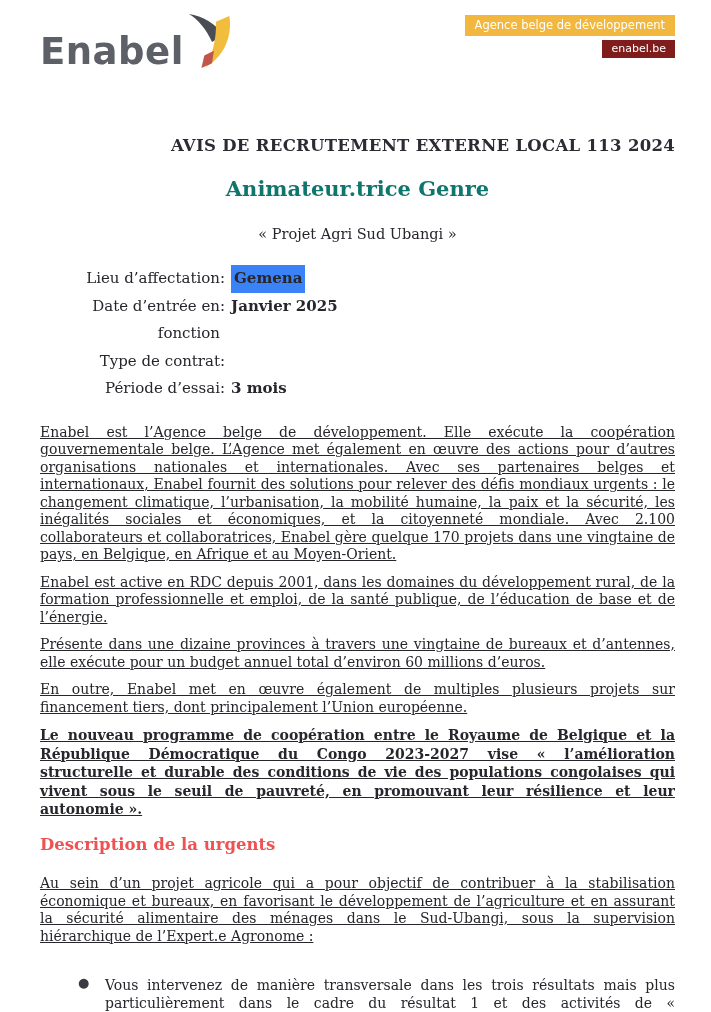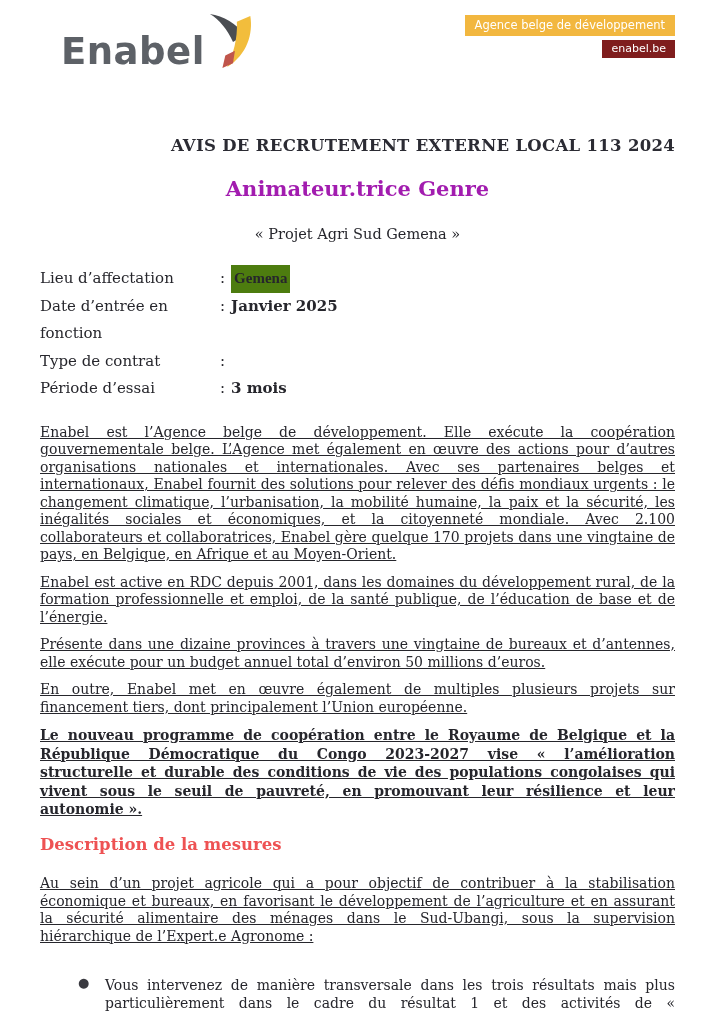--- a/index.html
+++ b/index.html
@@ -9,46 +9,46 @@
     color:#26262c;
     -webkit-font-smoothing:antialiased;
   }
   .page{box-sizing:border-box;width:711px;height:1012px;padding:12px 36px 0 40px;overflow:hidden;}
 
   
   .header{display:flex;justify-content:space-between;align-items:flex-start;}
   .logo{display:flex;align-items:flex-end;}
   .logo-text{
     font-family:"DejaVu Sans","Liberation Sans",sans-serif;
-    font-weight:600;font-size:37px;line-height:1;color:#5d6167;letter-spacing:.5px;margin-left:21px;
+    font-weight:600;font-size:37px;line-height:1;color:#5d6167;letter-spacing:.5px;
   }
   .logo-mark{width:50px;height:60px;margin-left:3px;margin-bottom:-2px;}
   .badges{display:flex;flex-direction:column;align-items:flex-end;gap:4px;margin-top:3px;}
   .badge{
     font-family:"DejaVu Sans","Liberation Sans",sans-serif;
     color:#fff;font-weight:normal;white-space:nowrap;
   }
   .badge-yellow{background:#F2B73F;font-size:11.5px;padding:3px 10px 4px;}
   .badge-red{background:#7f1d1d;font-size:11px;padding:2px 9px 3px;}
 
   
   .title{
     text-align:right;font-size:16.5px;font-weight:bold;color:#2b2b33;
     letter-spacing:.3px;margin:66px 0 0;
   }
-  .job-title{text-align:center;font-size:21px;font-weight:bold;color:#a21caf;margin:21px 0 0;}
+  .job-title{text-align:center;font-size:21px;font-weight:bold;color:#0f766e;margin:21px 0 0;}
   .project{text-align:center;font-size:14.5px;margin-top:25px;}
 
   
   .details{margin-top:23px;font-size:15px;}
   .detail-row{display:flex;line-height:27.5px;}
-  .detail-label{width:180px;flex:none;}
+  .detail-label{width:180px;flex:none;text-align:right;}
   .detail-sep{margin-right:6px;}
   .detail-value{font-weight:bold;}
-  .hl{background:#4d7c0f;padding:0 3px;font-family:Liberation Serif, serif;}
+  .hl{background:#3b82f6;padding:0 3px;}
 
   
   .body{margin-top:21px;}
   p{font-size:14px;line-height:1.25;text-align:justify;margin:0 0 10px;text-decoration:underline;}
   p.bold{font-weight:bold;line-height:1.33;margin-bottom:4px;}
   .section-heading{color:#EE5253;font-size:16.5px;font-weight:bold;margin:16px 0 21px;}
   ul.bullets{list-style:none;margin:31px 0 0;padding:0 0 0 36px;}
   ul.bullets li{
     position:relative;padding-left:29px;font-size:14px;line-height:1.3;
     text-align:justify;margin-bottom:3px;
@@ -72,21 +72,21 @@
       </svg>
     </div>
     <div class="badges">
       <div class="badge badge-yellow">Agence belge de développement</div>
       <div class="badge badge-red">enabel.be</div>
     </div>
   </div>
 
   <div class="title">AVIS DE RECRUTEMENT EXTERNE LOCAL 113 2024</div>
   <div class="job-title">Animateur.trice Genre</div>
-  <div class="project">« Projet Agri Sud Gemena »</div>
+  <div class="project">« Projet Agri Sud Ubangi »</div>
 
   <div class="details">
     <div class="detail-row">
       <span class="detail-label">Lieu d’affectation</span>
       <span class="detail-sep">:</span>
       <span class="detail-value hl">Gemena</span>
     </div>
     <div class="detail-row">
       <span class="detail-label">Date d’entrée en fonction</span>
       <span class="detail-sep">:</span>
@@ -99,25 +99,25 @@
     <div class="detail-row">
       <span class="detail-label">Période d’essai</span>
       <span class="detail-sep">:</span>
       <span class="detail-value">3 mois</span>
     </div>
   </div>
 
   <div class="body">
     <p>Enabel est l’Agence belge de développement. Elle exécute la coopération gouvernementale belge. L’Agence met également en œuvre des actions pour d’autres organisations nationales et internationales. Avec ses partenaires belges et internationaux, Enabel fournit des solutions pour relever des défis mondiaux urgents : le changement climatique, l’urbanisation, la mobilité humaine, la paix et la sécurité, les inégalités sociales et économiques, et la citoyenneté mondiale. Avec 2.100 collaborateurs et collaboratrices, Enabel gère quelque 170 projets dans une vingtaine de pays, en Belgique, en Afrique et au Moyen-Orient.</p>
     <p>Enabel est active en RDC depuis 2001, dans les domaines du développement rural, de la formation professionnelle et emploi, de la santé publique, de l’éducation de base et de l’énergie.</p>
-    <p>Présente dans une dizaine provinces à travers une vingtaine de bureaux et d’antennes, elle exécute pour un budget annuel total d’environ 50 millions d’euros.</p>
+    <p>Présente dans une dizaine provinces à travers une vingtaine de bureaux et d’antennes, elle exécute pour un budget annuel total d’environ 60 millions d’euros.</p>
     <p>En outre, Enabel met en œuvre également de multiples plusieurs projets sur financement tiers, dont principalement l’Union européenne.</p>
     <p class="bold">Le nouveau programme de coopération entre le Royaume de Belgique et la République Démocratique du Congo 2023-2027 vise « l’amélioration structurelle et durable des conditions de vie des populations congolaises qui vivent sous le seuil de pauvreté, en promouvant leur résilience et leur autonomie ».</p>
 
-    <div class="section-heading">Description de la mesures</div>
+    <div class="section-heading">Description de la urgents</div>
 
     <p>Au sein d’un projet agricole qui a pour objectif de contribuer à la stabilisation économique et bureaux, en favorisant le développement de l’agriculture et en assurant la sécurité alimentaire des ménages dans le Sud-Ubangi, sous la supervision hiérarchique de l’Expert.e Agronome :</p>
 
     <ul class="bullets">
       <li><span class="dot">●</span><span>Vous intervenez de manière transversale dans les trois résultats mais plus particulièrement dans le cadre du résultat 1 et des activités de « développement de mesures incitatives pour le développement du leadership et de la participation féminine » ;</span></li>
 
     </ul>
   </div>
 
 </div>

